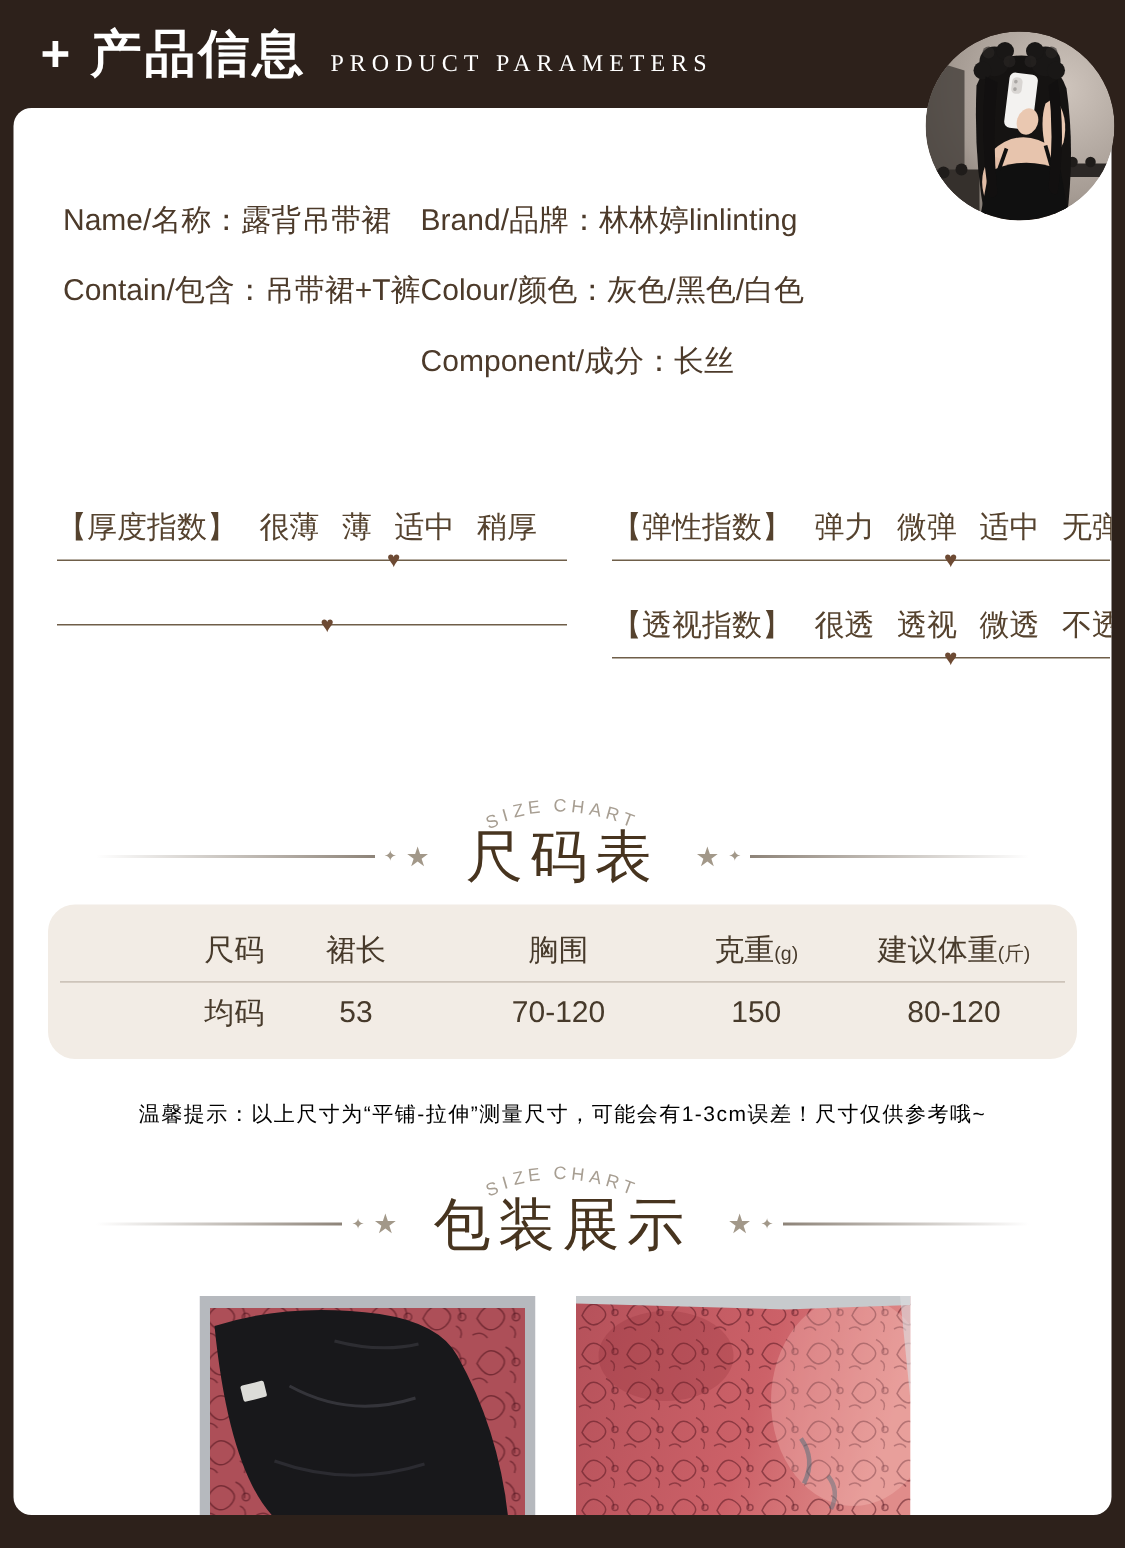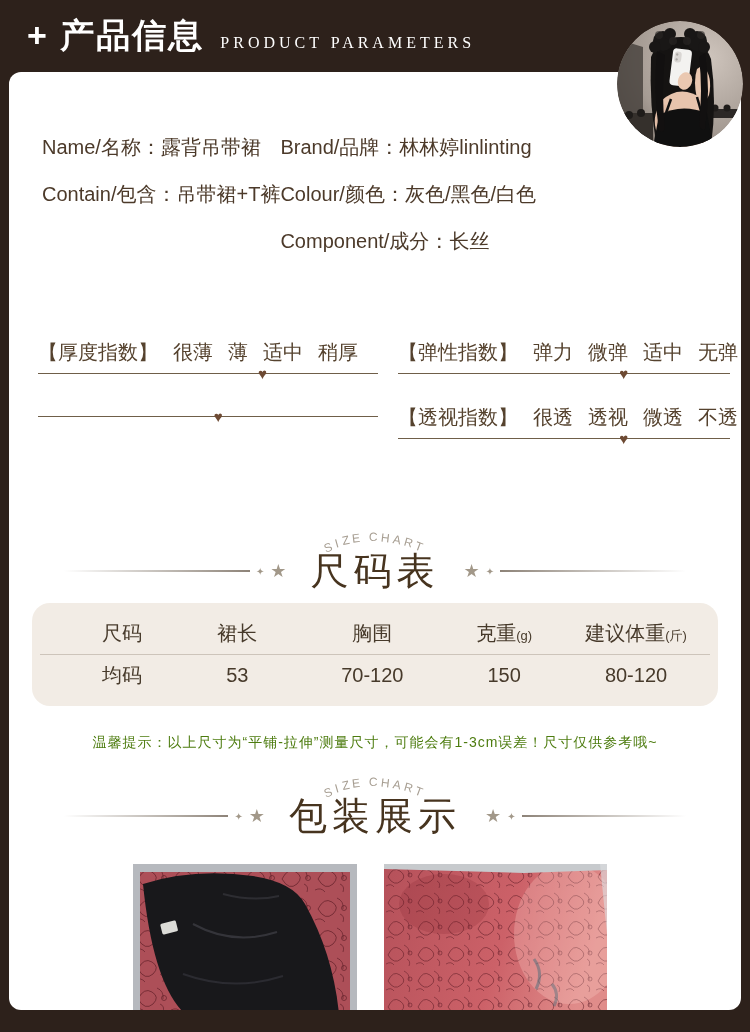--- a/index.html
+++ b/index.html
@@ -16,21 +16,21 @@
           overflow:hidden;z-index:6;}
   
   .card{position:absolute;left:9px;right:9px;top:72px;bottom:22px;background:#ffffff;
         border-radius:12px;overflow:hidden;}
   
   .details{display:flex;margin:64px 0 0 33px;color:#4c3a2a;font-size:20px;}
   .d-col{display:flex;flex-direction:column;}
   .d-col.left{width:358px;}
   .detail-row{line-height:22px;margin-bottom:25px;white-space:nowrap;}
   
-  .indices{display:grid;grid-template-columns:340px 332px;column-gap:20px;
+  .indices{display:grid;grid-template-columns:340px 332px;column-gap:30px;
            margin:64px 4px 0 29px;}
   .idx-row{margin-bottom:32px;}
   .idx-text{font-size:20px;line-height:22px;color:#55422e;white-space:nowrap;}
   .idx-label{letter-spacing:0px;}
   .idx-opt{margin-left:15px;}
   .idx-opt:first-of-type{margin-left:8px;}
   .idx-line{position:relative;margin-top:10px;border-bottom:1px solid #6f5e49;height:0;}
   .heart{position:absolute;top:-7px;font-size:15px;line-height:15px;color:#6d4a33;
          transform:translateX(-50%);}
   
@@ -45,26 +45,26 @@
   .star-s{font-size:10px;color:#a29889;margin:0 6px;}
   .star-b{font-size:18px;color:#a29889;}
   .sec-title{font-size:38px;color:#47341f;letter-spacing:5px;margin:0 24px;white-space:nowrap;}
   
   .size-table{width:686px;margin:12px auto 0;background:#f2ece5;border-radius:18px;
               padding:10px 8px;box-sizing:border-box;}
   .size-table table{width:100%;border-collapse:collapse;table-layout:fixed;
                     color:#473a2b;font-size:20px;}
   .size-table th,.size-table td{font-weight:normal;height:41px;text-align:center;padding:0;}
   .size-table th{border-bottom:1px solid #cdc4ba;}
-  .size-table .c0{text-align:center;padding-left:28px;width:17%;}
+  .size-table .c0{text-align:right;padding-left:28px;width:17%;}
   .size-table .c1{width:19%;}.size-table .c2{width:23%;}
   .size-table .c3{width:18%;}.size-table .c4{width:23%;}
   .unit{font-size:13px;}
   
-  .tip{margin:28px 0 0 0;text-align:center;font-size:14px;color:#4d7c0f;letter-spacing:1px;}
+  .tip{margin:28px 0 0 0;text-align:center;font-size:14px;color:#000000;letter-spacing:1px;}
   
   .photos{display:flex;justify-content:flex-start;margin:28px 0 0 124px;gap:27px;}
   .photo{width:224px;height:181px;margin:0;padding:0;}
   .photo svg{display:block;}
   .footer{position:absolute;left:0;bottom:0;width:750px;height:22px;background:#2d211b;}
 </style>
 </head>
 <body>
 
 <div class="page">

